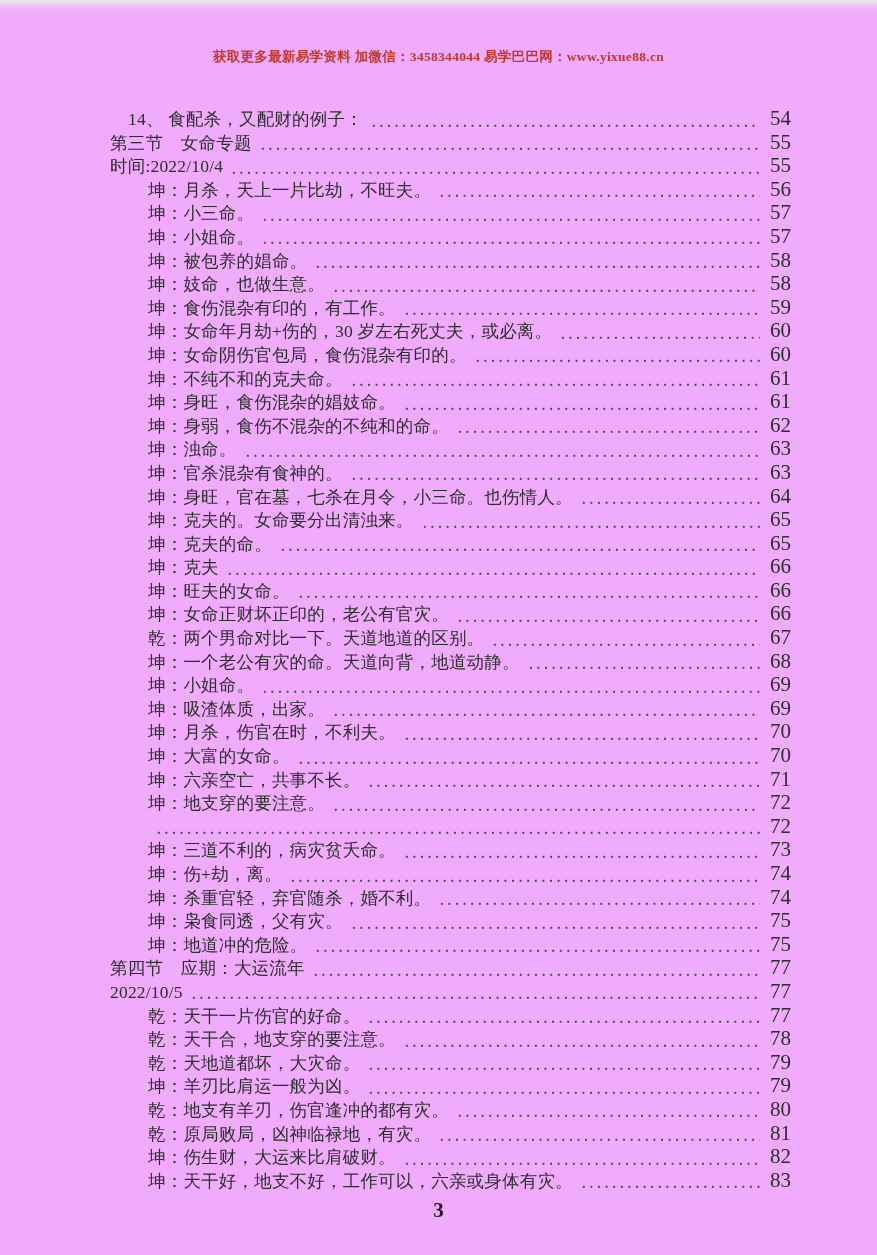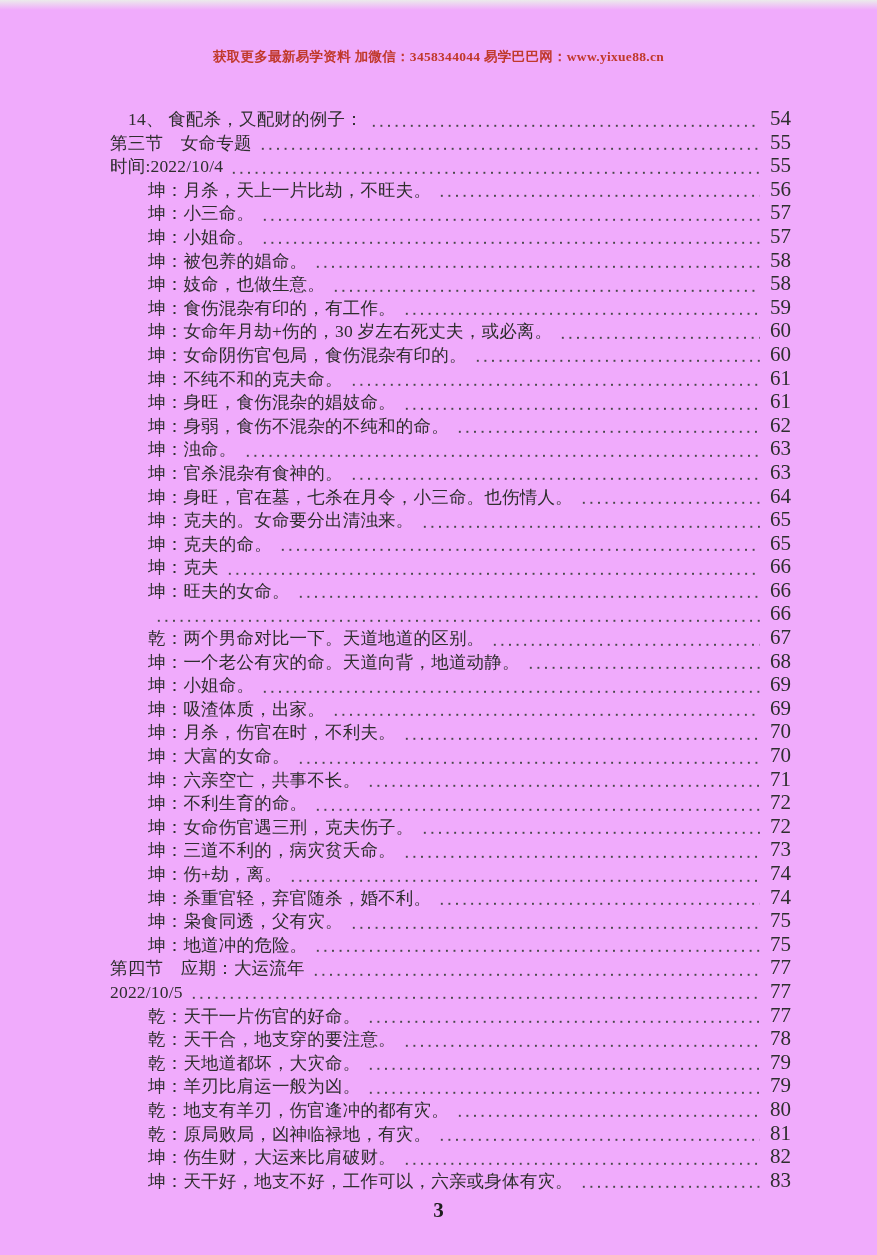--- a/index.html
+++ b/index.html
@@ -206,20 +206,21 @@
     <span class="p">66</span>
   </div>
 
   <div class="row ind2">
     <span class="t">坤：旺夫的女命。</span>
     <span class="dots"></span>
     <span class="p">66</span>
   </div>
 
   <div class="row ind2">
+    <span class="t">坤：女命正财坏正印的，老公有官灾。</span>
     <span class="dots"></span>
     <span class="p">66</span>
   </div>
 
   <div class="row ind2">
     <span class="t">乾：两个男命对比一下。天道地道的区别。</span>
     <span class="dots"></span>
     <span class="p">67</span>
   </div>
 
@@ -253,27 +254,26 @@
     <span class="p">70</span>
   </div>
 
   <div class="row ind2">
     <span class="t">坤：六亲空亡，共事不长。</span>
     <span class="dots"></span>
     <span class="p">71</span>
   </div>
 
   <div class="row ind2">
-    <span class="t">坤：不利生育的命。</span>
+    <span class="t">坤：地支穿的要注意。</span>
     <span class="dots"></span>
     <span class="p">72</span>
   </div>
 
   <div class="row ind2">
-    <span class="t">坤：女命伤官遇三刑，克夫伤子。</span>
     <span class="dots"></span>
     <span class="p">72</span>
   </div>
 
   <div class="row ind2">
     <span class="t">坤：三道不利的，病灾贫夭命。</span>
     <span class="dots"></span>
     <span class="p">73</span>
   </div>
 

